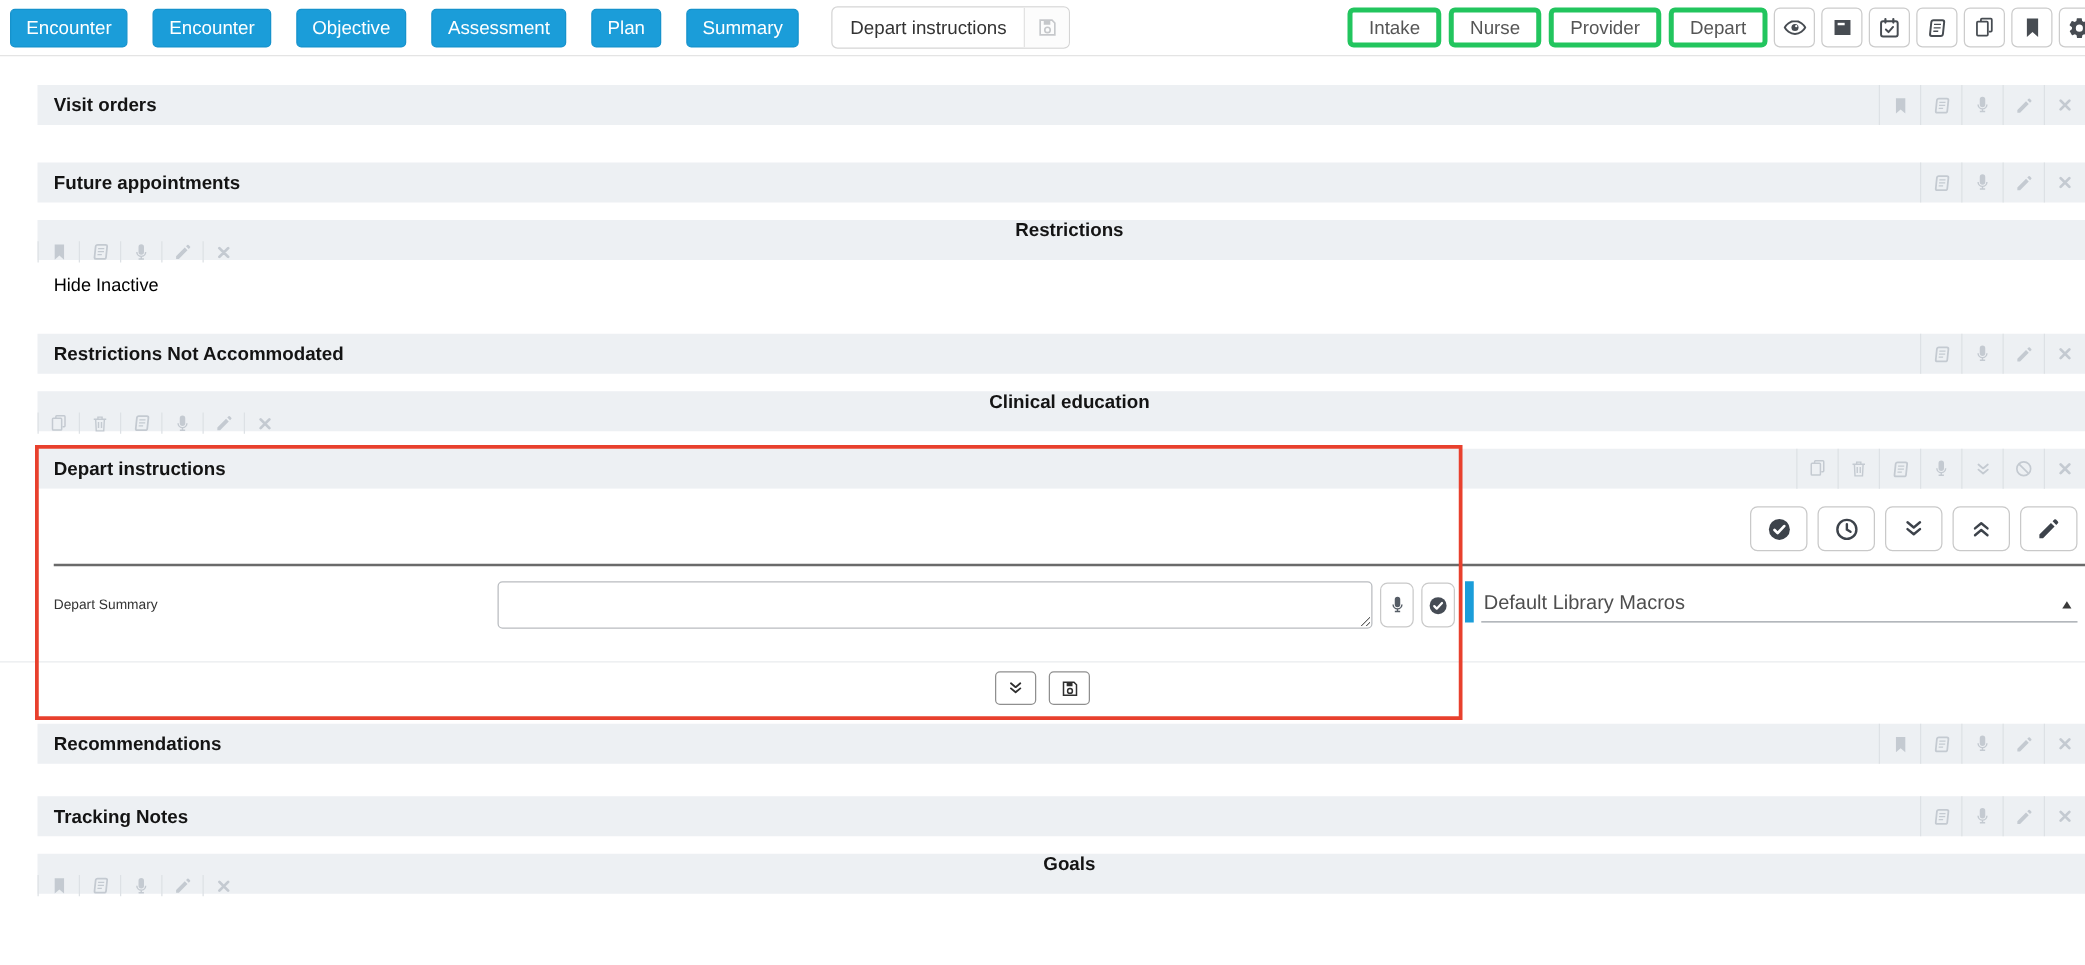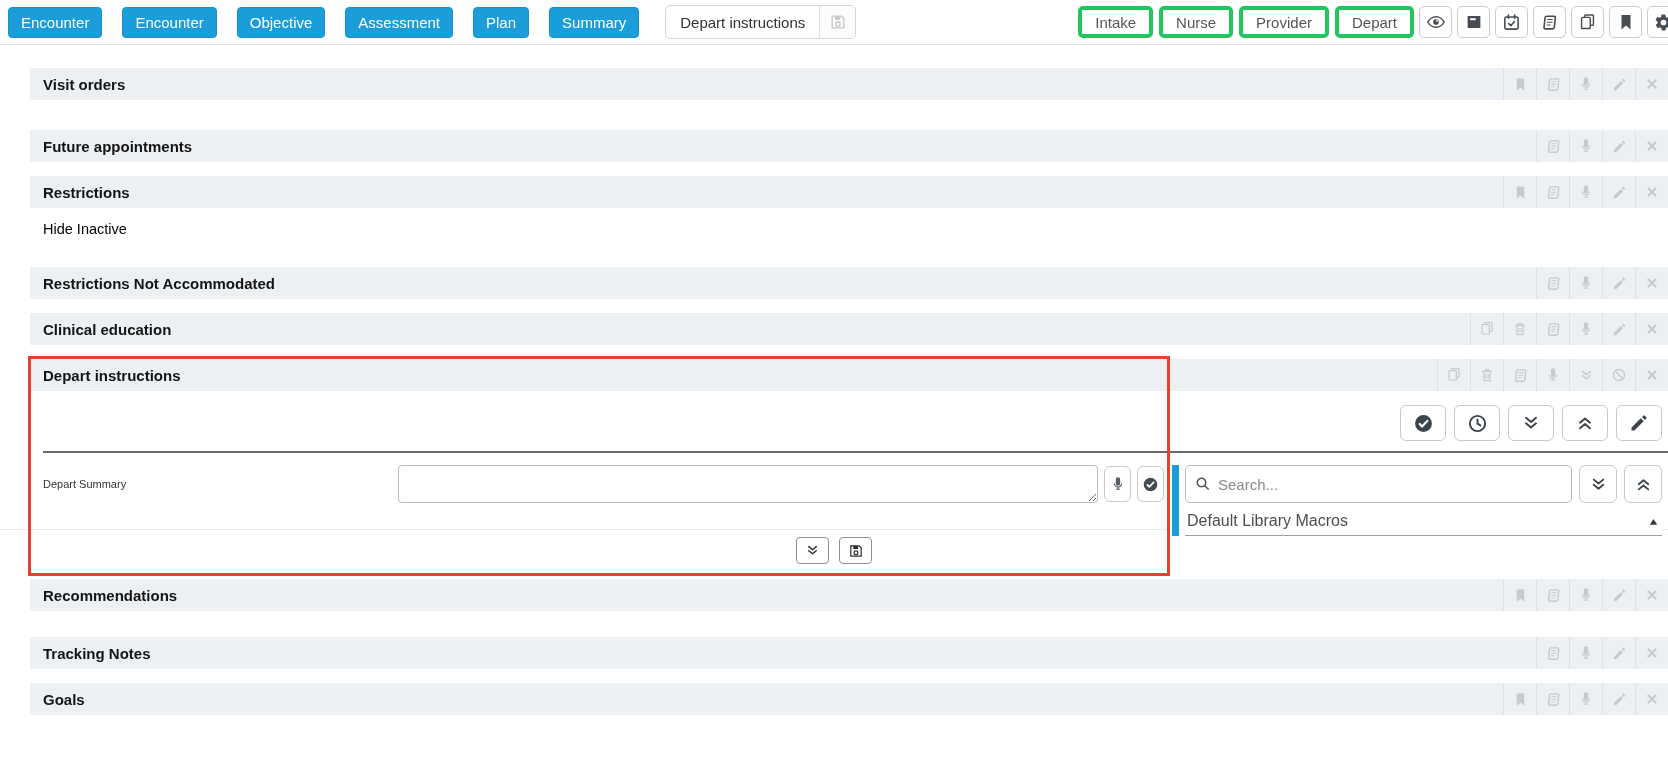--- a/index.html
+++ b/index.html
@@ -44,21 +44,21 @@
   }
   
   .content { position:relative; }
   .row {
     margin-left:30px; height:32px; background:#edf0f3;
     display:flex; align-items:center; justify-content:space-between;
   }
   .g-first { margin-top:23px; }
   .g-lg { margin-top:30px;gap:45px; }
   .g-md { margin-top:26px; }
-  .g-sm { margin-top:14px; }
+  .g-sm { margin-top:14px;flex-direction:column; }
   .row-title { font-weight:bold; font-size:15px; color:#141414; padding-left:13px; }
   .row-icons { display:flex; align-self:stretch; }
   .cell {
     width:33px; display:flex; align-items:center; justify-content:center;
     border-left:1px solid #dde1e5; color:#c4cad1; cursor:pointer;
   }
   .link-line { margin:13px 0 13px 43px; font-size:14.5px; }
   .link-line a { color:#000; cursor:pointer; }
   
   .depart-wrap { position:relative; margin-top:14px; }
@@ -502,38 +502,20 @@
             </div>
           <div class="mini-btn check">
               <svg class="ic" width="17" height="17">
                 <use href="#i-check-circle"></use>
               </svg>
             </div>
         </div>
         <div class="macros-panel">
           <div class="blue-bar"></div>
           <div class="macros-main">
-            <div class="macros-search-row">
-              <div class="search-wrap">
-                <svg class="ic search-icon" width="17" height="17">
-                    <use href="#i-search"></use>
-                  </svg>
-                <input class="search-input" type="text" placeholder="Search..." style="">
-              </div>
-              <div class="sq-btn">
-                  <svg class="ic" width="19" height="19">
-                    <use href="#i-chevs-down"></use>
-                  </svg>
-                </div>
-              <div class="sq-btn">
-                  <svg class="ic" width="19" height="19">
-                    <use href="#i-chevs-up"></use>
-                  </svg>
-                </div>
-            </div>
             <div class="macros-header">
               <span class="macros-title">Default Library Macros</span>
               <svg class="ic" width="13" height="13" style="color:#3a3a3a">
                   <use href="#i-tri-up"></use>
                 </svg>
             </div>
           </div>
         </div>
       </div>
       <hr class="dp-divider">

